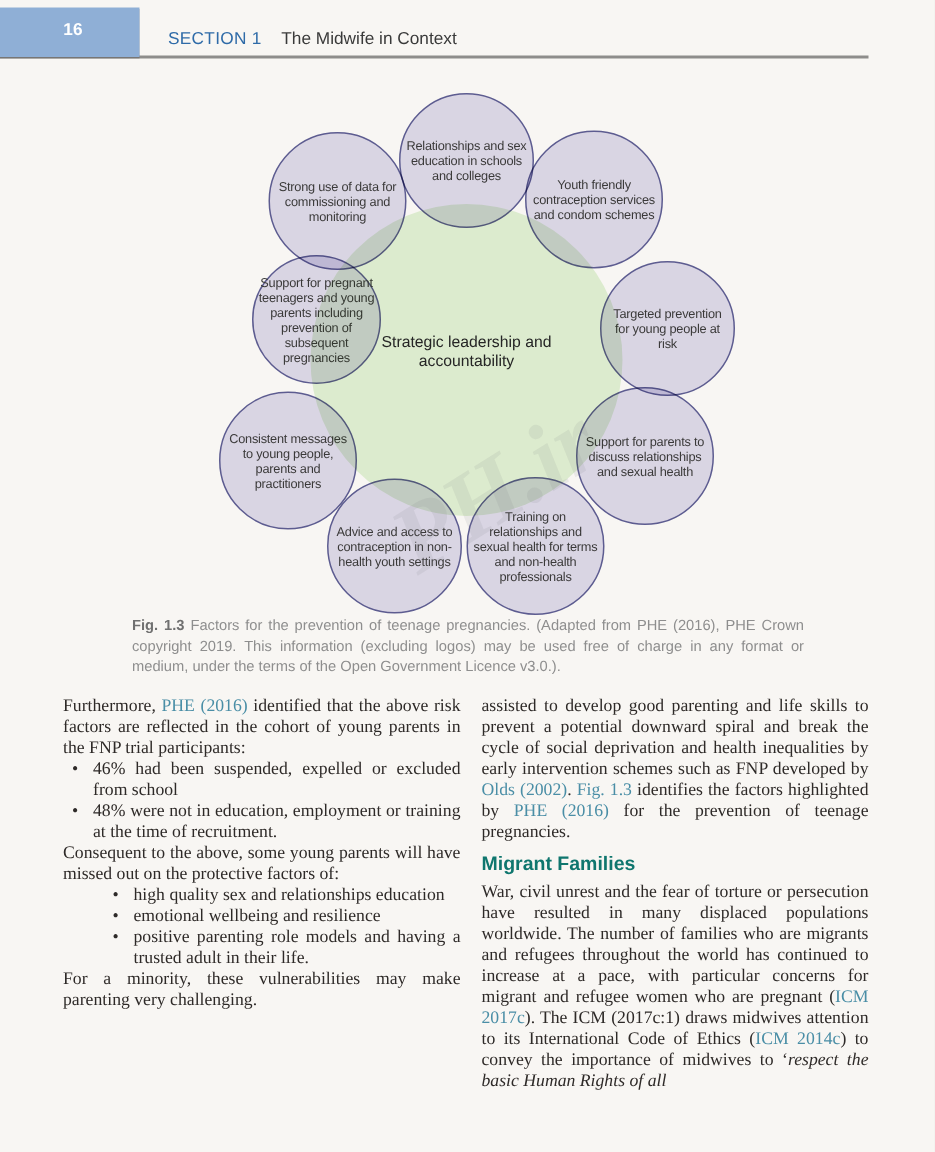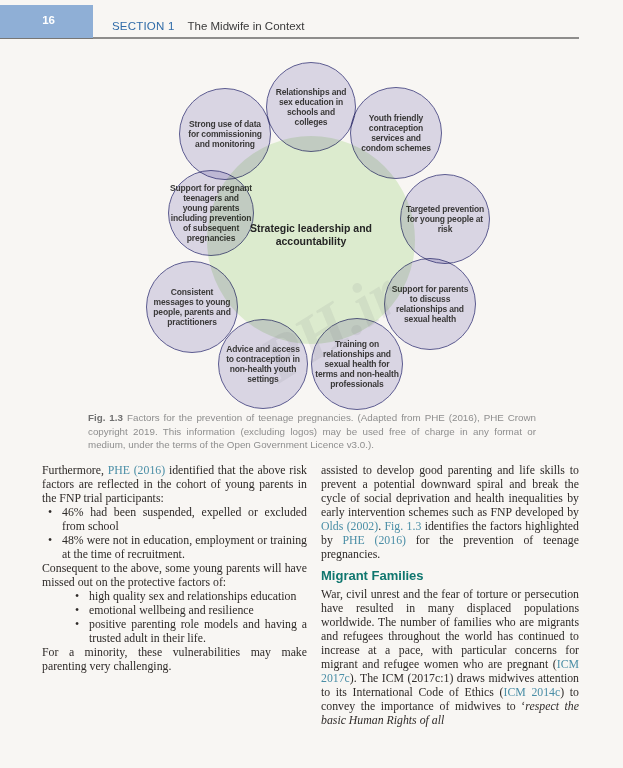--- a/index.html
+++ b/index.html
@@ -13,25 +13,25 @@
   .header-rule{position:absolute;left:0;top:37px;width:579px;height:2px;background:#8e8d8b;}
   .header-text{position:absolute;left:112px;top:20px;font-size:11.5px;white-space:nowrap;}
   .section-label{color:#2f6ba8;font-weight:normal;margin-right:13px;letter-spacing:.2px;}
   .section-title{color:#3a3a3a;text-align:center;}
 
   
   .fig-area{position:absolute;left:0;top:40px;width:623px;height:420px;}
   .gcircle{position:absolute;left:207px;top:96px;width:208px;height:208px;border-radius:50%;
     background:#dcebce;z-index:1;}
   .center-label{position:absolute;left:241px;top:182px;width:140px;z-index:3;text-align:center;
-    font-weight:bold;font-size:10.5px;line-height:12.5px;color:#252525;}
+    font-weight:normal;font-size:10.5px;line-height:12.5px;color:#252525;}
   .ocircle{position:absolute;border-radius:50%;background:#e0ddef;border:1.5px solid #5f5f97;
     mix-blend-mode:multiply;z-index:2;display:flex;align-items:center;justify-content:center;
     text-align:center;font-size:8.5px;line-height:10px;color:#3b3b3b;letter-spacing:-0.15px;
-    box-sizing:border-box;padding:3px;font-weight:bold;}
+    box-sizing:border-box;padding:3px;}
   .watermark{position:absolute;left:150px;top:250px;width:360px;z-index:4;pointer-events:none;
     transform:rotate(-32deg);font-weight:bold;font-size:64px;color:rgba(110,110,115,0.10);
     font-family:"Liberation Serif",serif;font-style:italic;text-align:center;}
 
   
   .caption{position:absolute;left:88px;top:411px;width:448px;font-size:9.8px;line-height:13.6px;
     color:#8e8e8e;text-align:justify;}
   .fig-tag{font-weight:bold;color:#707070;margin-right:4px;}
 
   

